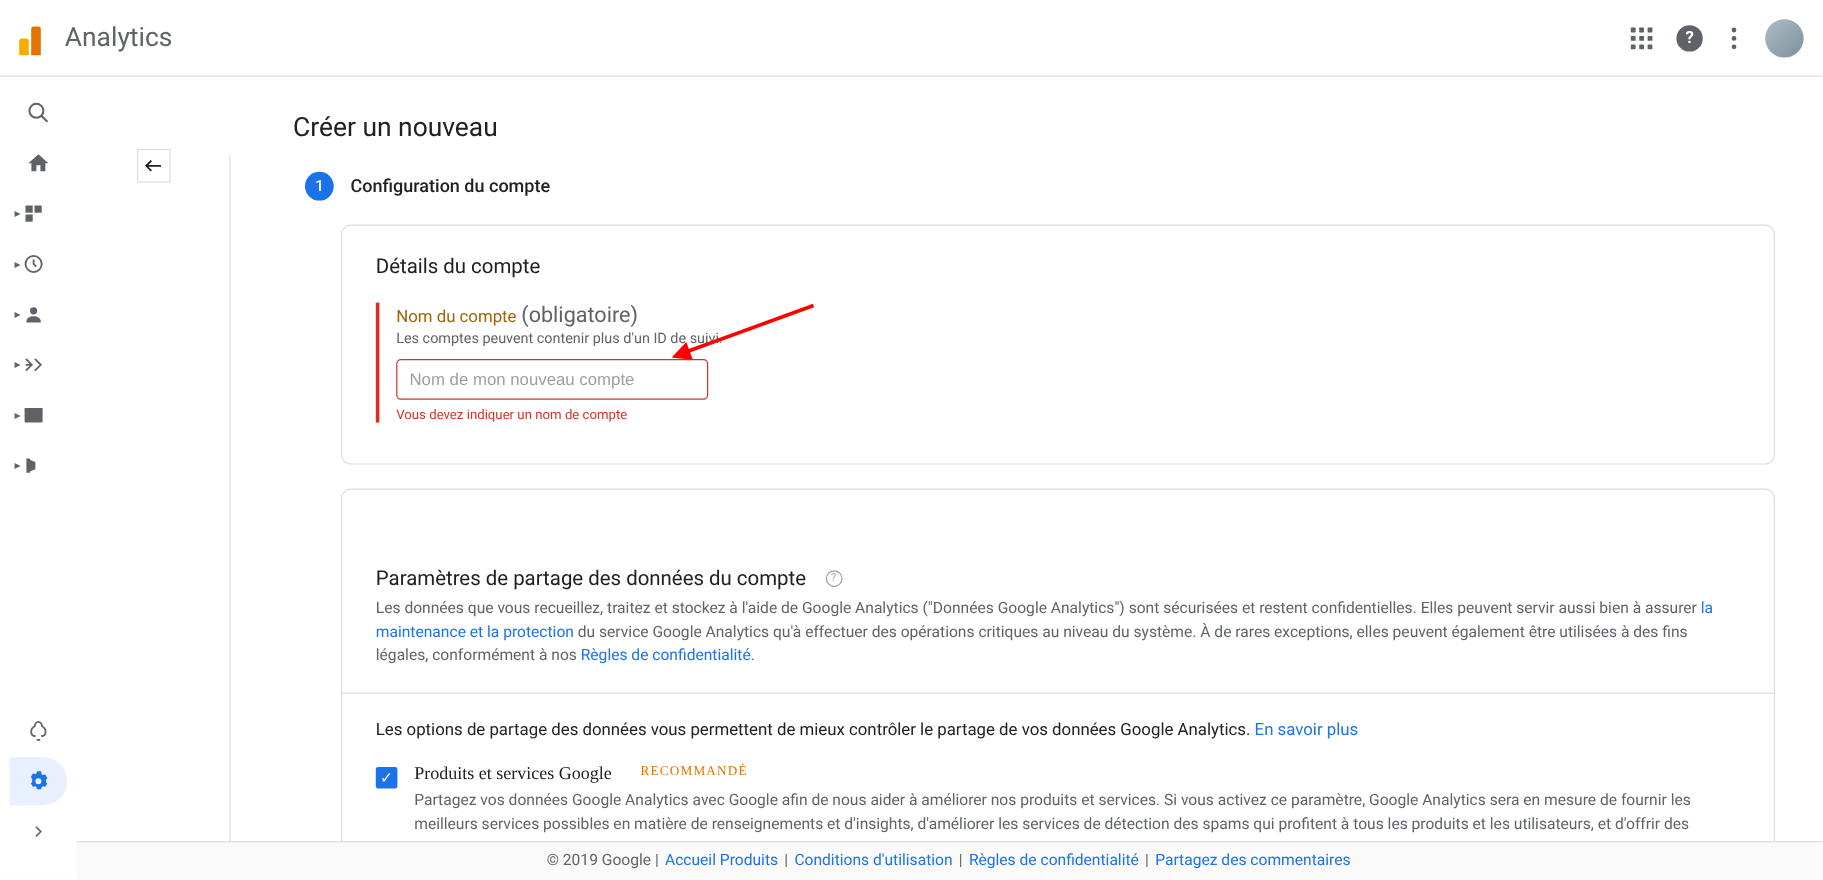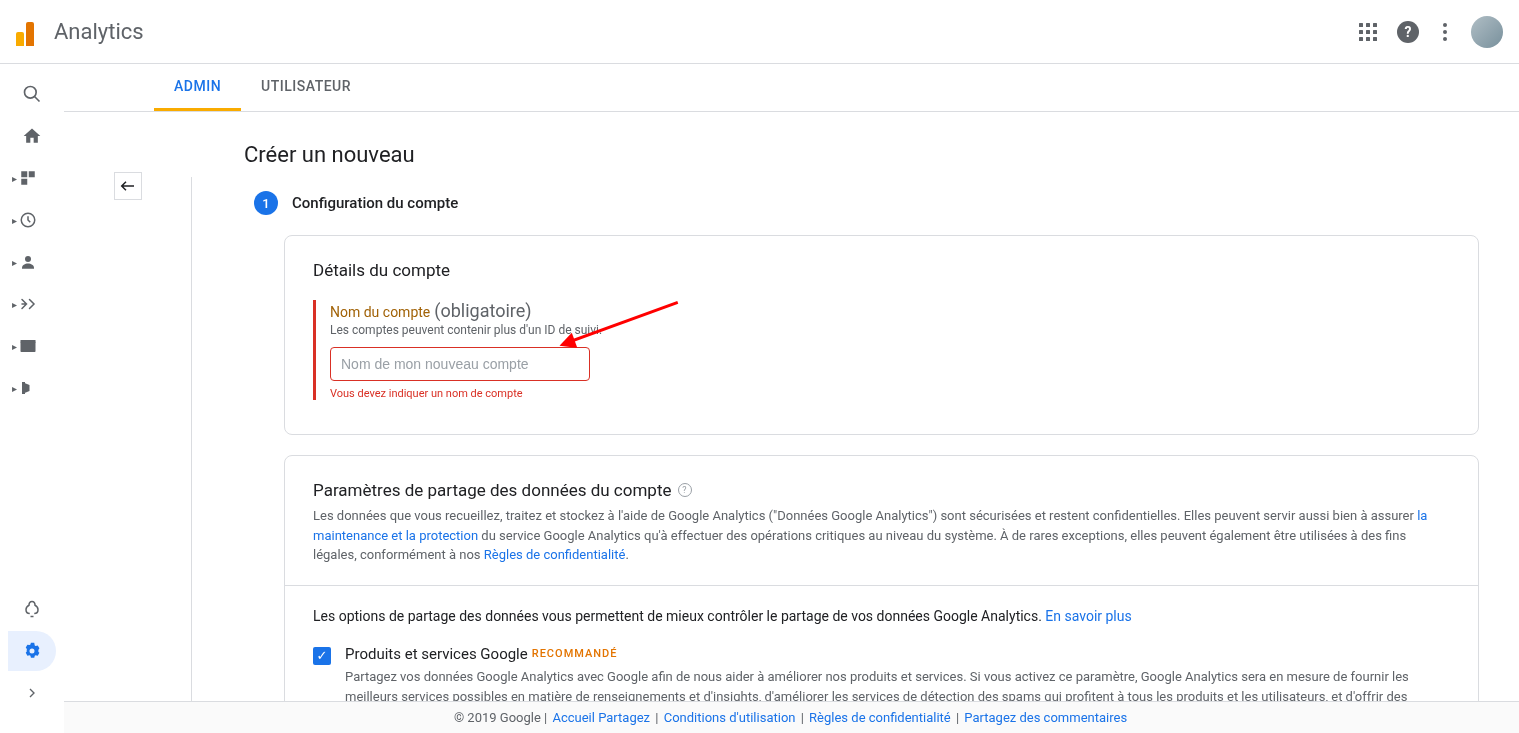--- a/index.html
+++ b/index.html
@@ -44,30 +44,30 @@
 .card { border: 1px solid #dadce0; border-radius: 8px; padding: 24px 28px; margin-bottom: 20px; margin-left: 40px; }
 .card-title { font-size: 17px; color: #202124; margin-bottom: 20px; }
 .field-block { border-left: 3px solid #d93025; padding-left: 14px; margin-bottom: 10px; }
 .field-label { font-size: 14px; color: #a16207; }
 .field-hint-inline { color: #5f6368; font-size: 18px; }
 .field-sub { font-size: 12px; color: #5f6368; margin-top: 2px; margin-bottom: 10px; }
 .text-input { width: 260px; padding: 8px 10px; border: 1px solid #d93025; border-radius: 4px; font-size: 14px; outline: none; }
 .text-input::placeholder { color: #9aa0a6; }
 .field-error { font-size: 11px; color: #d93025; margin-top: 6px; }
 
-.section-title { font-size: 17px; color: #202124; display: flex; align-items: center; gap: 6px; }
+.section-title { font-size: 17px; color: #202124; display: flex; align-items: center; gap: 16px; margin-top: 40px; }
 .help-circle { width: 14px; height: 14px; border: 1px solid #9aa0a6; border-radius: 50%; display: inline-flex; align-items: center; justify-content: center; font-size: 9px; color: #9aa0a6; }
 .body-text { font-size: 13px; color: #5f6368; line-height: 1.5; margin-top: 6px; }
 .link { color: #1a73e8; cursor: pointer; }
 .divider { height: 1px; background: #dadce0; margin: 20px -28px; }
 
 .checkbox-row { display: flex; gap: 14px; align-items: flex-start; }
 .checkbox { width: 18px; height: 18px; background: #1a73e8; border-radius: 2px; display: flex; align-items: center; justify-content: center; color: #fff; font-size: 13px; flex-shrink: 0; cursor: pointer; margin-top: 2px; }
 .checkbox-content { flex: 1; }
-.checkbox-title { font-size: 15px; color: #202124; display: flex; align-items: center; gap: 4px; }
+.checkbox-title { font-size: 15px; color: #202124; display: flex; align-items: flex-start; gap: 24px; font-family: Liberation Serif, serif; }
 .badge { font-size: 11px; letter-spacing: 1px; color: #e37400; font-weight: 500; }
 .checkbox-desc { font-size: 13px; color: #5f6368; line-height: 1.6; margin-top: 4px; }
 
 .footer { position: fixed; bottom: 0; left: 64px; right: 0; background: #fafafa; border-top: 1px solid #dadce0; padding: 8px; text-align: center; font-size: 13px; color: #5f6368; }
 .footer .link { margin: 0 2px; }
 
 .arrow-annotation { position: absolute; left: 500px; top: 355px; pointer-events: none; }
 .arrow-line { width: 120px; height: 3px; background: #ff0000; transform: rotate(-20deg); transform-origin: left center; }
 .arrow-head { position: absolute; left: -6px; top: -7px; width: 0; height: 0; border-right: 16px solid #ff0000; border-top: 8px solid transparent; border-bottom: 8px solid transparent; transform: rotate(-20deg); }
 </style>
@@ -172,24 +172,20 @@
       </div>
       <div class="sidebar-item">
         <svg width="16" height="16" viewBox="0 0 24 24" fill="none" stroke="#5f6368" stroke-width="2">
             <path d="M9 6l6 6-6 6"></path>
           </svg>
       </div>
     </div>
   </div>
 
   <div class="content">
-    <div class="tabs">
-      <div class="tab active">ADMIN</div>
-      <div class="tab">UTILISATEUR</div>
-    </div>
 
     <div class="content-wrap">
       <div class="back-btn">
         <svg width="18" height="14" viewBox="0 0 24 18" fill="#202124">
             <path d="M20 8H6l4-4-1.4-1.4L2.2 9l6.4 6.4L10 14l-4-4h14z"></path>
           </svg>
       </div>
       <div class="stepper-line"></div>
 
       <div class="page-body">
@@ -241,19 +237,19 @@
                 <span>Partagez vos données Google Analytics avec Google afin de nous aider à améliorer nos produits et services. Si vous activez ce paramètre, Google Analytics sera en mesure de fournir les meilleurs services possibles en matière de renseignements et d'insights, d'améliorer les services de détection des spams qui profitent à tous les produits et les utilisateurs, et d'offrir des </span><span class="link">rapports améliorés sur les données démographiques et les centres d'intérêt</span><span> (si les </span><span class="link">signaux Google</span><span> sont activés). Si vous désactivez cette option, des données pourront tout de même être transmises aux autres produits Google associés à votre propriété. Pour consulter ou modifier vos paramètres, accédez à la section d'association de produits dans chaque propriété.</span>
               </p>
             </div>
           </div>
         </div>
       </div>
     </div>
 
     <div class="footer">
       <span>© 2019 Google</span> |
-      <span class="link">Accueil Partagez</span> |
+      <span class="link">Accueil Produits</span> |
       <span class="link">Conditions d'utilisation</span> |
       <span class="link">Règles de confidentialité</span> |
       <span class="link">Partagez des commentaires</span>
     </div>
   </div>
 </div>
 
 </body></html>

